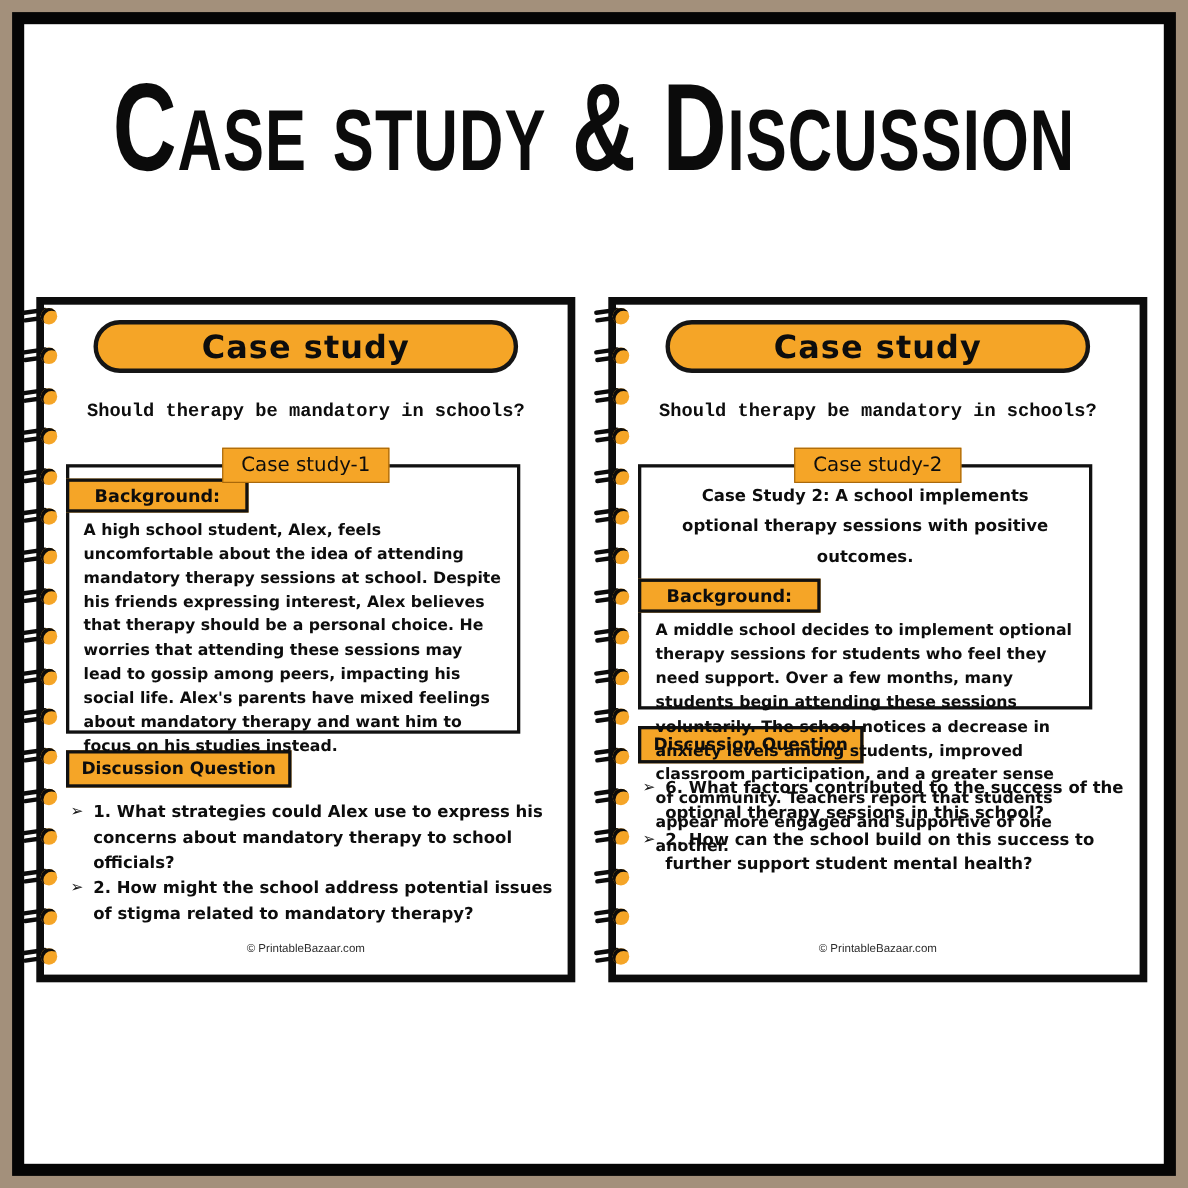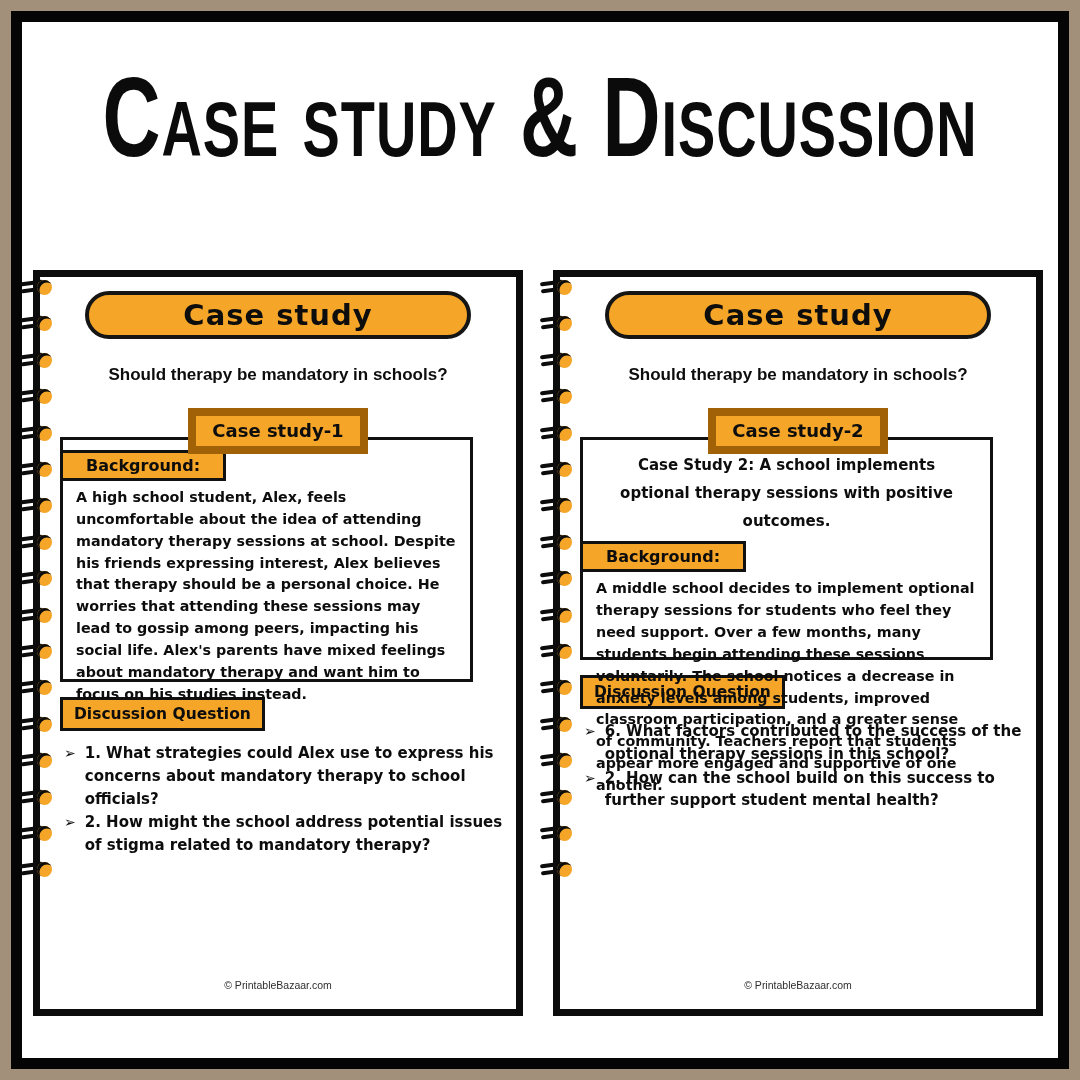--- a/index.html
+++ b/index.html
@@ -25,21 +25,21 @@
     font-weight:900;
     font-variant:small-caps;
     font-size:82px;
     letter-spacing:1px;
     transform:scaleY(1.38) scaleX(0.98);
     transform-origin:top center;
     color:#0b0b0b;
   }
 
   .sheet{
-    position:absolute;top:270px;width:490px;height:746px;
+    position:absolute;top:270px;width:490px;height:623px;
     background:#fff;border:7px solid #0c0c0c;box-sizing:border-box;
   }
   .sheet-1{left:33px;}
   .sheet-2{left:553px;}
 
   
   .coil{position:absolute;left:-20px;width:34px;height:18px;z-index:5;}
   .coil::before{
     content:"";position:absolute;left:0;top:2px;width:23px;height:4px;
     background:#0c0c0c;border-radius:2px;transform:rotate(-8deg);
@@ -53,29 +53,29 @@
 
   .pill{
     width:386px;height:48px;margin:14px auto 0;box-sizing:border-box;
     background:var(--accent);border:4px solid #151515;border-radius:26px;
     display:flex;align-items:center;justify-content:center;
   }
   .pill-text{font-size:29px;font-weight:bold;letter-spacing:1px;}
 
   .subtitle{
     text-align:center;margin-top:26px;
-    font-family:Liberation Sans, sans-serif;
+    font-family:Liberation Mono, monospace;
     font-size:17px;font-weight:bold;
   }
 
   .tag-row{text-align:center;margin-top:23px;position:relative;z-index:2;}
   .tag{
     display:inline-block;background:var(--accent);
-    border:8px solid #a16207;padding:4px 16px 5px;
-    font-size:18px;font-weight:bold;
+    border:1px solid #a16207;padding:4px 16px 5px;
+    font-size:18px;font-weight:normal;
   }
 
   .case-box{
     margin:-17px 0 0 20px;width:413px;box-sizing:border-box;
     border:3px solid #111;padding:8px 13px 0;
     position:relative;z-index:1;background:#fff;
   }
   .sheet-1 .case-box{height:245px;}
   .sheet-2 .case-box{height:223px;}
 

